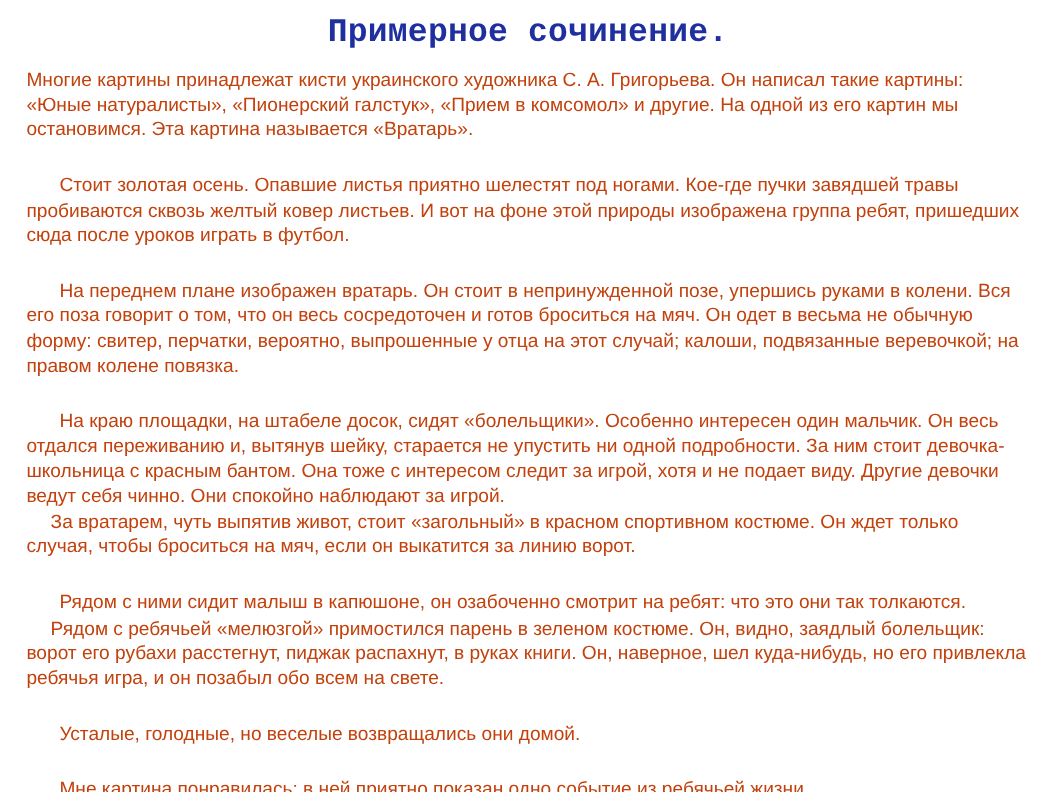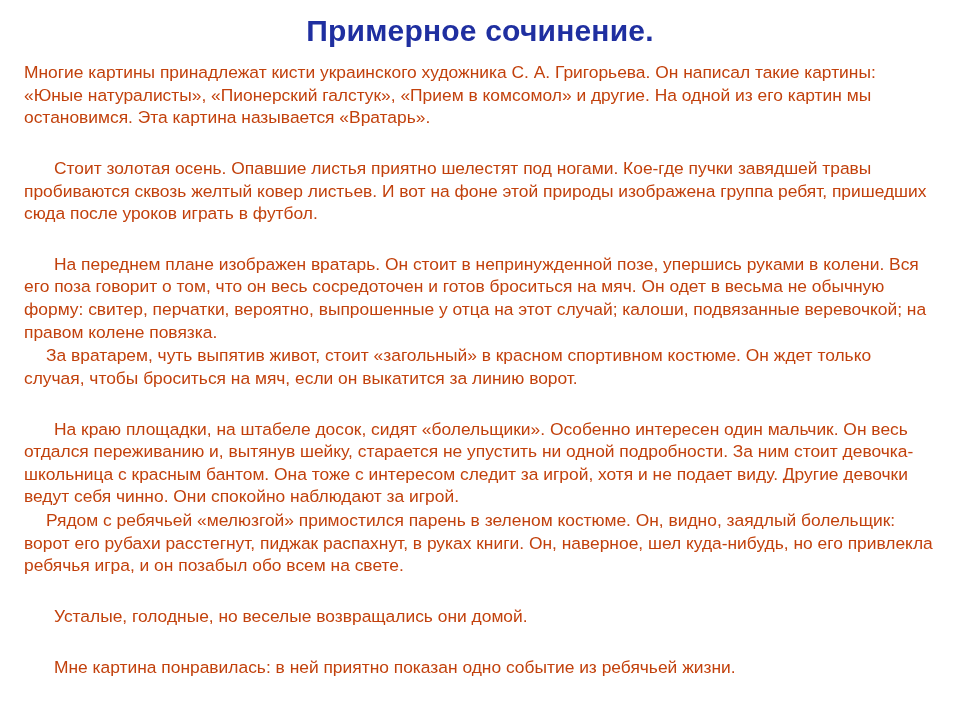--- a/index.html
+++ b/index.html
@@ -22,20 +22,21 @@
     background: #ffffff;
   }
   .doc-title {
     text-align: center;
     color: #1f2fa0;
     font-size: 30px;
     font-weight: bold;
     letter-spacing: 0.2px;
     margin: 6px 0 14px 0;
     line-height: 1.1;
+    font-family: Liberation Mono, monospace;
   }
   .body-text {
     font-size: 17.4px;
     line-height: 1.30;
     text-align: left;
     color: #c2410c;
   }
   .para {
     margin: 0 0 1px 0;
     text-indent: 22px;
@@ -52,20 +53,21 @@
 <body>
 
 <div class="page">
 
   <h1 class="doc-title">Примерное сочинение.</h1>
 
   <div class="body-text">
     <p class="para first">Многие картины принадлежат кисти украинского художника С. А. Григорьева. Он написал такие картины: «Юные натуралисты», «Пионерский галстук»,   «Прием в комсомол» и другие. На одной из его картин мы остановимся. Эта картина называется «Вратарь».</p>
     <p class="para wide-indent">Стоит золотая осень. Опавшие листья приятно шелестят под ногами. Кое-где пучки завядшей травы пробиваются сквозь желтый ковер листьев. И вот на фоне этой природы изображена группа ребят, пришедших сюда после уроков играть в футбол.</p>
     <p class="para wide-indent">На переднем плане изображен вратарь. Он стоит в непринужденной позе, упершись руками в колени. Вся его поза говорит о том, что он весь сосредоточен и готов броситься на мяч. Он одет в весьма не обычную форму: свитер, перчатки, вероятно, выпрошенные у отца на этот случай; калоши, подвязанные веревочкой; на правом колене повязка.</p>
+    <p class="para wide-indent">На краю площадки, на штабеле досок, сидят «болельщики». Особенно интересен один мальчик. Он весь отдался переживанию и, вытянув шейку, старается не упустить ни одной подробности. За ним стоит девочка-школьница с красным бантом. Она тоже с интересом следит за игрой, хотя и не подает виду. Другие девочки ведут себя чинно. Они спокойно наблюдают за игрой.</p>
     <p class="para">За вратарем, чуть выпятив живот, стоит «загольный» в красном спортивном костюме. Он ждет только случая, чтобы броситься на мяч, если он выкатится за линию ворот.</p>
-    <p class="para wide-indent">На краю площадки, на штабеле досок, сидят «болельщики». Особенно интересен один мальчик. Он весь отдался переживанию и, вытянув шейку, старается не упустить ни одной подробности. За ним стоит девочка-школьница с красным бантом. Она тоже с интересом следит за игрой, хотя и не подает виду. Другие девочки ведут себя чинно. Они спокойно наблюдают за игрой.</p>
+    <p class="para wide-indent">Рядом с ними сидит малыш в капюшоне, он озабоченно смотрит на ребят: что это они так толкаются.</p>
     <p class="para">Рядом с ребячьей «мелюзгой» примостился парень в зеленом костюме. Он, видно, заядлый болельщик: ворот его рубахи расстегнут, пиджак распахнут, в руках книги. Он, наверное, шел куда-нибудь, но его привлекла ребячья игра, и он позабыл обо всем на свете.</p>
     <p class="para wide-indent">Усталые, голодные, но веселые возвращались они домой.</p>
     <p class="para wide-indent">Мне картина понравилась: в ней приятно показан одно событие из ребячьей жизни.</p>
   </div>
 
 </div>
 
 </body></html>

